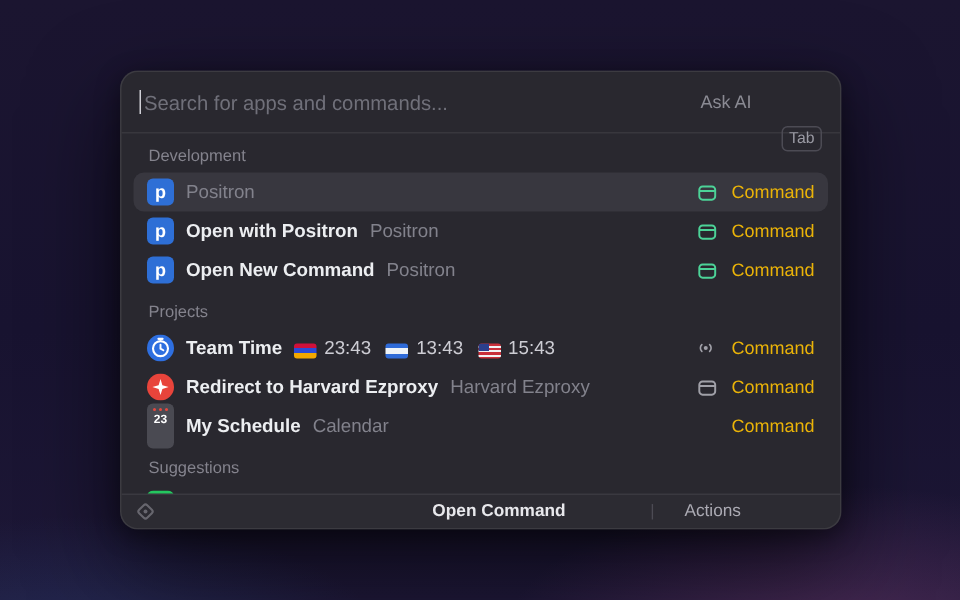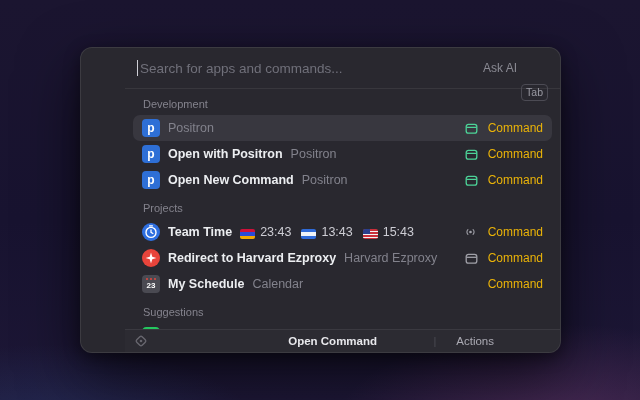--- a/index.html
+++ b/index.html
@@ -10,28 +10,28 @@
       radial-gradient(ellipse 60% 45% at 88% 108%, rgba(146,73,134,0.40), transparent 60%),
       radial-gradient(ellipse 55% 40% at 8% 110%, rgba(52,84,150,0.35), transparent 60%),
       linear-gradient(180deg,#1b1530 0%,#181330 55%,#1d1736 100%);
     position:relative;
   }
   .launcher{
     position:absolute;left:80px;top:47px;width:481px;height:306px;
     background:#29282f;border:1px solid rgba(255,255,255,0.09);
     border-radius:12px;box-sizing:border-box;
     box-shadow:0 22px 60px rgba(0,0,0,0.6), 0 4px 16px rgba(0,0,0,0.4);
-    display:flex;flex-direction:column;overflow:hidden;padding-left:44px;
+    display:flex;flex-direction:column;overflow:hidden;
   }
   
   .search-bar{height:40px;flex:0 0 40px;display:flex;align-items:center;
     padding:0 12px;border-bottom:1px solid rgba(255,255,255,0.07);}
   .caret{width:1px;height:16px;background:#cfcfd6;margin-right:2px;}
   .search-placeholder{color:#70707a;font-size:13.5px;flex:1;white-space:nowrap;}
-  .askai{color:#8a8a93;font-size:12px;margin-right:4px;}
+  .askai{color:#8a8a93;font-size:12px;margin-right:20px;}
   .keycap{
     display:inline-flex;align-items:center;justify-content:center;
     background:#3c3b44;color:#b6b6bf;border-radius:4px;
     font-size:10.5px;min-width:16px;height:16px;padding:0 4px;box-sizing:border-box;margin-top:48px;
   }
   .keycap--outline{background:transparent;border:1px solid #4c4b54;color:#9a9aa3;height:17px;}
   
   .list{flex:1;overflow:hidden;padding-bottom:2px;}
   .section-title{color:#84838d;font-size:11px;padding:9px 18px 5px;}
   .row{
@@ -48,21 +48,21 @@
   .flag{width:15px;height:10px;border-radius:2px;display:inline-block;position:relative;overflow:hidden;flex:0 0 15px;}
   .flag--armenia{background:linear-gradient(180deg,#d0103a 0 33%,#2a4bd7 33% 66%,#f2a800 66% 100%);}
   .flag--el_salvador{background:linear-gradient(180deg,#2f6bd8 0 32%,#eef3f8 32% 68%,#2f6bd8 68% 100%);}
   .flag--usa{background:repeating-linear-gradient(180deg,#c92f3a 0 1.5px,#f2f2f4 1.5px 3px);}
   .flag--usa::after{content:'';position:absolute;left:0;top:0;width:46%;height:50%;background:#2b3f8c;}
   .accessory-icon{display:flex;align-items:center;margin-right:2px;}
   .row-type{color:#eab308;font-size:12px;white-space:nowrap;}
   
   .positron-icon{width:18px;height:18px;border-radius:4px;background:#2e6fd6;color:#fff;
     font-weight:700;font-size:12px;display:flex;align-items:center;justify-content:center;padding-bottom:1px;box-sizing:border-box;}
-  .cal-icon{width:18px;height:18px;border-radius:4px;background:#4a4a52;display:flex;flex-direction:column;align-items:center;justify-content:flex-start;}
+  .cal-icon{width:18px;height:30px;border-radius:4px;background:#4a4a52;display:flex;flex-direction:column;align-items:center;justify-content:flex-start;}
   .cal-dots{display:flex;gap:2px;margin-top:3px;}
   .cal-dots i{width:2px;height:2px;background:#e5483f;border-radius:50%;display:block;}
   .cal-num{color:#fff;font-size:8px;font-weight:700;line-height:11px;}
   
   .footer{flex:0 0 22px;height:22px;border-top:1px solid rgba(255,255,255,0.07);
     display:flex;align-items:center;padding:0 9px;gap:20px;background:rgba(255,255,255,0.015);}
   .footer-spacer{flex:1;}
   .footer-primary{color:#e8e8ec;font-size:11.5px;font-weight:700;}
   .footer-secondary{color:#abaab3;font-size:11.5px;}
   .footer-sep{color:#4c4b54;font-size:11px;}

